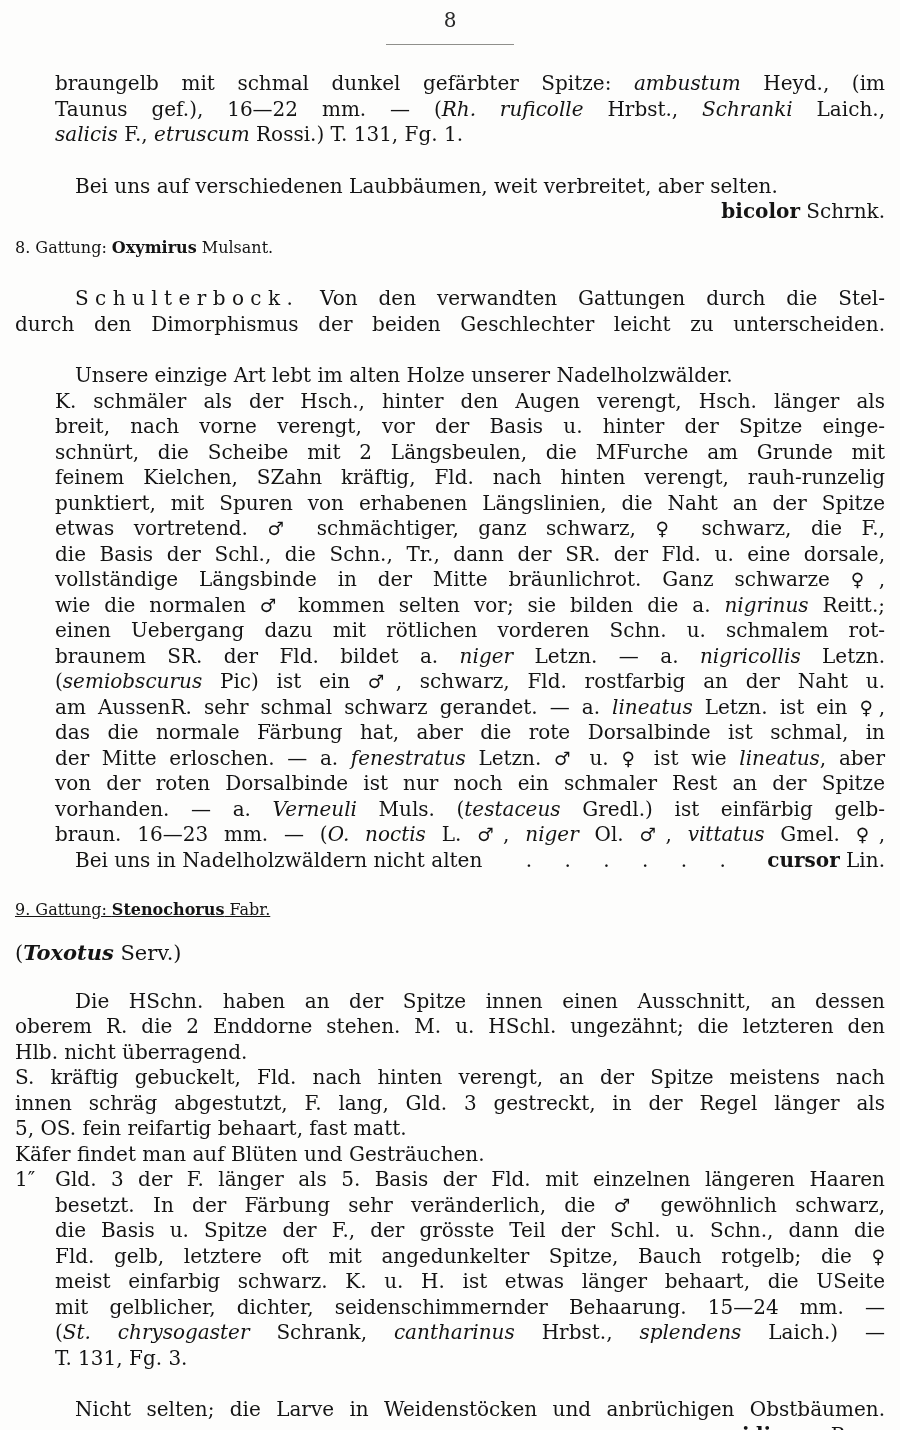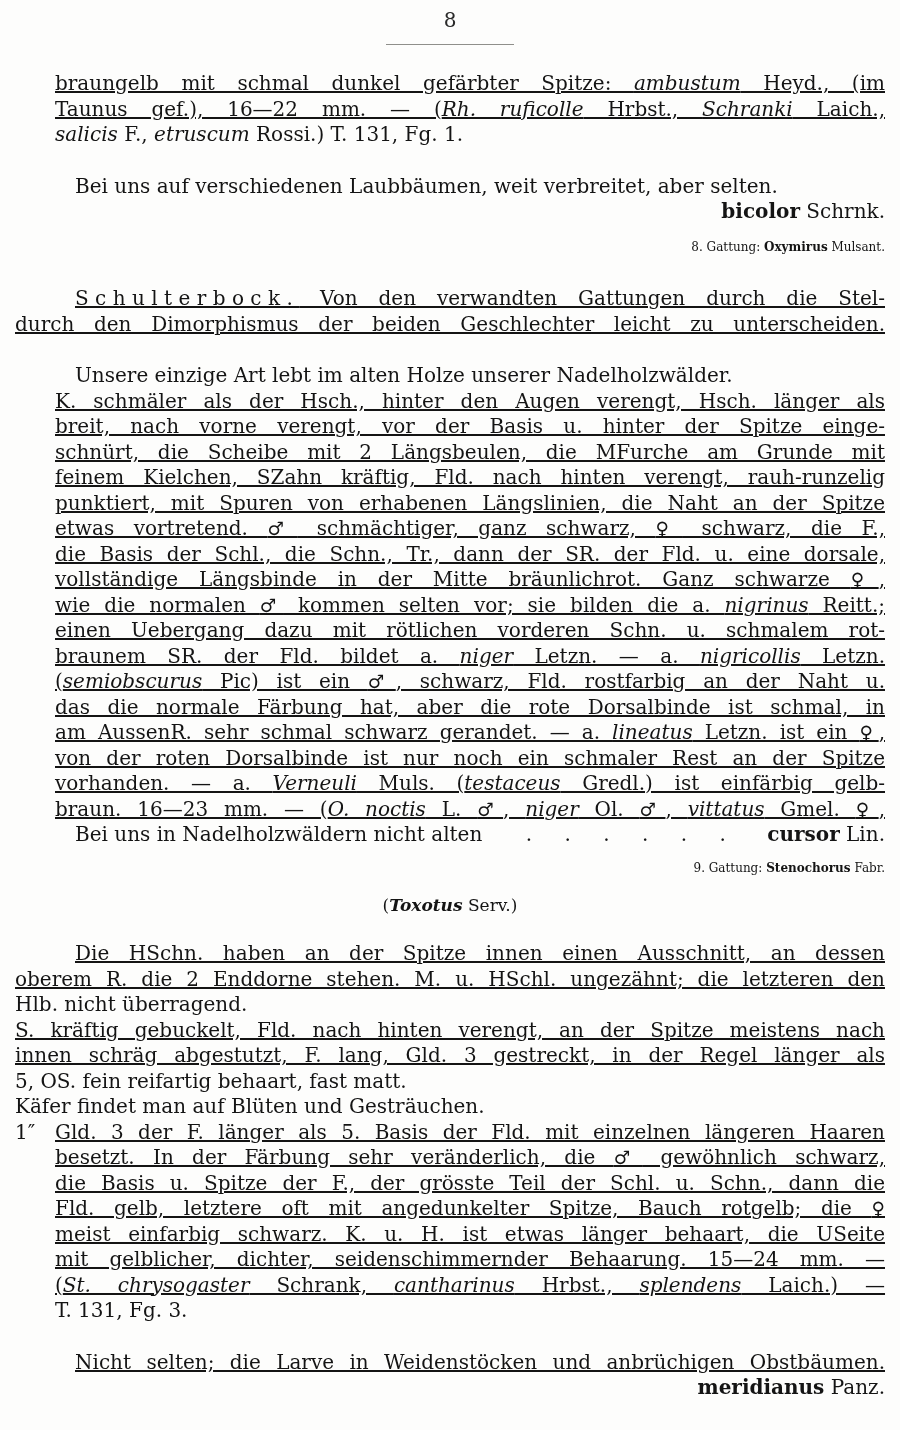--- a/index.html
+++ b/index.html
@@ -9,34 +9,34 @@
     font-family: "DejaVu Serif", "Liberation Serif", serif;
     color: #141414;
     overflow: hidden;
   }
   .page { width: 900px; height: 1430px; box-sizing: border-box; padding: 8px 15px 0 15px; }
 
   .page-number { text-align: center; font-size: 20px; line-height: 24px; color: #2a2a2a; }
   .divider { width: 128px; border: 0; border-top: 1px solid #8f8f8b; margin: 12px auto 0 auto; height: 0; }
 
   .line { font-size: 20px; line-height: 25.5px; white-space: normal; }
-  .jl { text-align: justify; text-align-last: justify; text-justify: inter-word; text-decoration: underline; }
+  .jl { text-align: justify; text-align-last: justify; text-justify: inter-word; }
   .ind { text-indent: 60px; margin-top: 26px; }
   .hang { margin-left: 40px; }
   .rel { position: relative; }
   .first-block { margin-top: 26px; }
 
   .it { font-style: italic; }
   .bd { font-weight: bold; }
   .gs { font-family: "DejaVu Sans", sans-serif; font-size: 0.92em; }
   .lsp { letter-spacing: 0.32em; }
 
-  .heading { text-align: right; font-size: 12px; line-height: 25.5px; margin: 10px 0 8px 0; }
-  .heading-2 { margin: 8px 0 0 0; }
-  .synonym { text-align: center; font-size: 17px; line-height: 20px; margin: 14px 0 12px 0; }
+  .heading { text-align: left; font-size: 16px; line-height: 25.5px; margin: 10px 0 8px 0; }
+  .heading-2 { margin: 24px 0 0 0; text-decoration: underline; }
+  .synonym { font-size: 21px; line-height: 20px; margin: 20px 0 12px 0; }
 
   .species-line { text-align: right; }
   .leader-line { display: flex; align-items: baseline; padding-left: 60px; }
   .leader-line .left-text { white-space: nowrap; }
   .leader-line .dots { flex: 1; text-align: center; word-spacing: 22px; white-space: nowrap; padding: 0 26px 0 30px; letter-spacing: 2px; }
   .leader-line .species { white-space: nowrap; }
 
   .key-marker { position: absolute; left: -40px; top: 0; font-size: 20px; line-height: 25.5px; }
 </style>
 </head>
@@ -69,22 +69,23 @@
     <div class="line jl"><span>schnürt, die Scheibe mit 2 Längsbeulen, die MFurche am Grunde mit</span></div>
     <div class="line jl"><span>feinem Kielchen, SZahn kräftig, Fld. nach hinten verengt, rauh-runzelig</span></div>
     <div class="line jl"><span>punktiert, mit Spuren von erhabenen Längslinien, die Naht an der Spitze</span></div>
     <div class="line jl"><span>etwas vortretend. </span><span class="gs">♂</span><span> schmächtiger, ganz schwarz, </span><span class="gs">♀</span><span> schwarz, die F.,</span></div>
     <div class="line jl"><span>die Basis der Schl., die Schn., Tr., dann der SR. der Fld. u. eine dorsale,</span></div>
     <div class="line jl"><span>vollständige Längsbinde in der Mitte bräunlichrot. Ganz schwarze </span><span class="gs">♀</span><span>,</span></div>
     <div class="line jl"><span>wie die normalen </span><span class="gs">♂</span><span> kommen selten vor; sie bilden die a. </span><span class="it">nigrinus</span><span> Reitt.;</span></div>
     <div class="line jl"><span>einen Uebergang dazu mit rötlichen vorderen Schn. u. schmalem rot-</span></div>
     <div class="line jl"><span>braunem SR. der Fld. bildet a. </span><span class="it">niger</span><span> Letzn. — a. </span><span class="it">nigricollis</span><span> Letzn.</span></div>
     <div class="line jl"><span>(</span><span class="it">semiobscurus</span><span> Pic) ist ein </span><span class="gs">♂</span><span>, schwarz, Fld. rostfarbig an der Naht u.</span></div>
+    <div class="line jl"><span>am AussenR. sehr schmal schwarz gerandet. — a. </span><span class="it">lineatus</span><span> Letzn. ist ein </span><span class="gs">♀</span><span>,</span></div>
     <div class="line jl"><span>das die normale Färbung hat, aber die rote Dorsalbinde ist schmal, in</span></div>
-    <div class="line jl"><span>am AussenR. sehr schmal schwarz gerandet. — a. </span><span class="it">lineatus</span><span> Letzn. ist ein </span><span class="gs">♀</span><span>,</span></div>
+    <div class="line jl"><span>der Mitte erloschen. — a. </span><span class="it">fenestratus</span><span> Letzn. </span><span class="gs">♂</span><span> u. </span><span class="gs">♀</span><span> ist wie </span><span class="it">lineatus</span><span>, aber</span></div>
     <div class="line jl"><span>von der roten Dorsalbinde ist nur noch ein schmaler Rest an der Spitze</span></div>
     <div class="line jl"><span>vorhanden. — a. </span><span class="it">Verneuli</span><span> Muls. (</span><span class="it">testaceus</span><span> Gredl.) ist einfärbig gelb-</span></div>
     <div class="line jl"><span>braun. 16—23 mm. — (</span><span class="it">O. noctis</span><span> L. </span><span class="gs">♂</span><span>, </span><span class="it">niger</span><span> Ol. </span><span class="gs">♂</span><span>, </span><span class="it">vittatus</span><span> Gmel. </span><span class="gs">♀</span><span>,</span></div>
   </div>
 
   <div class="line leader-line">
     <span class="left-text"><span>Bei uns in Nadelholzwäldern nicht alten</span></span>
     <span class="dots">. . . . . .</span>
     <span class="species"><span class="bd">cursor</span><span> Lin.</span></span>
   </div>

